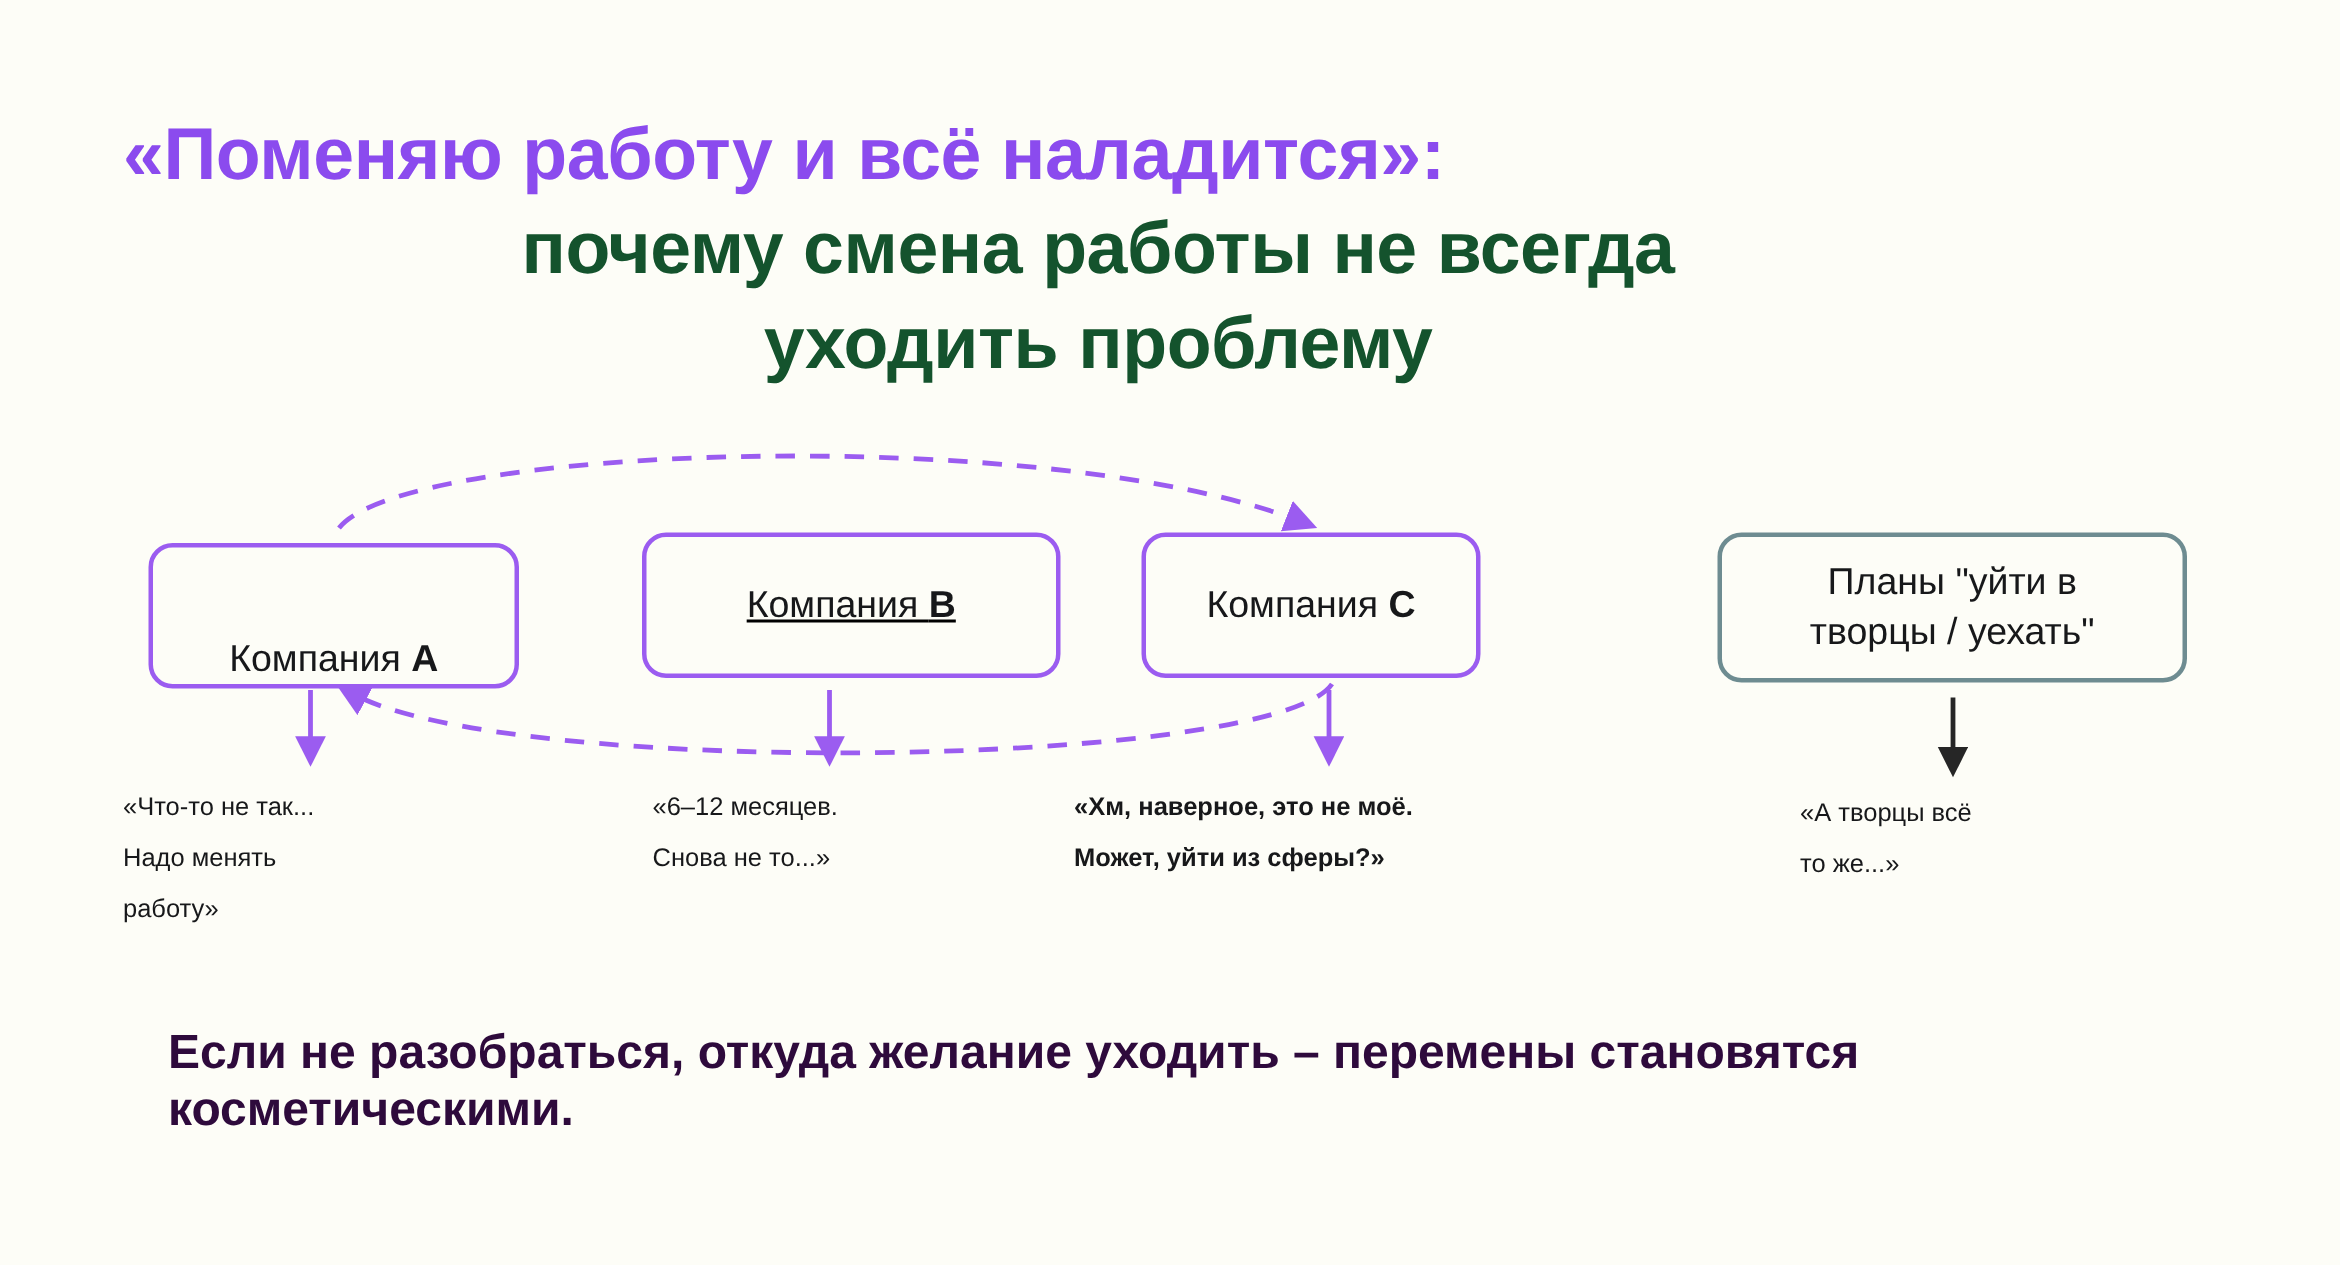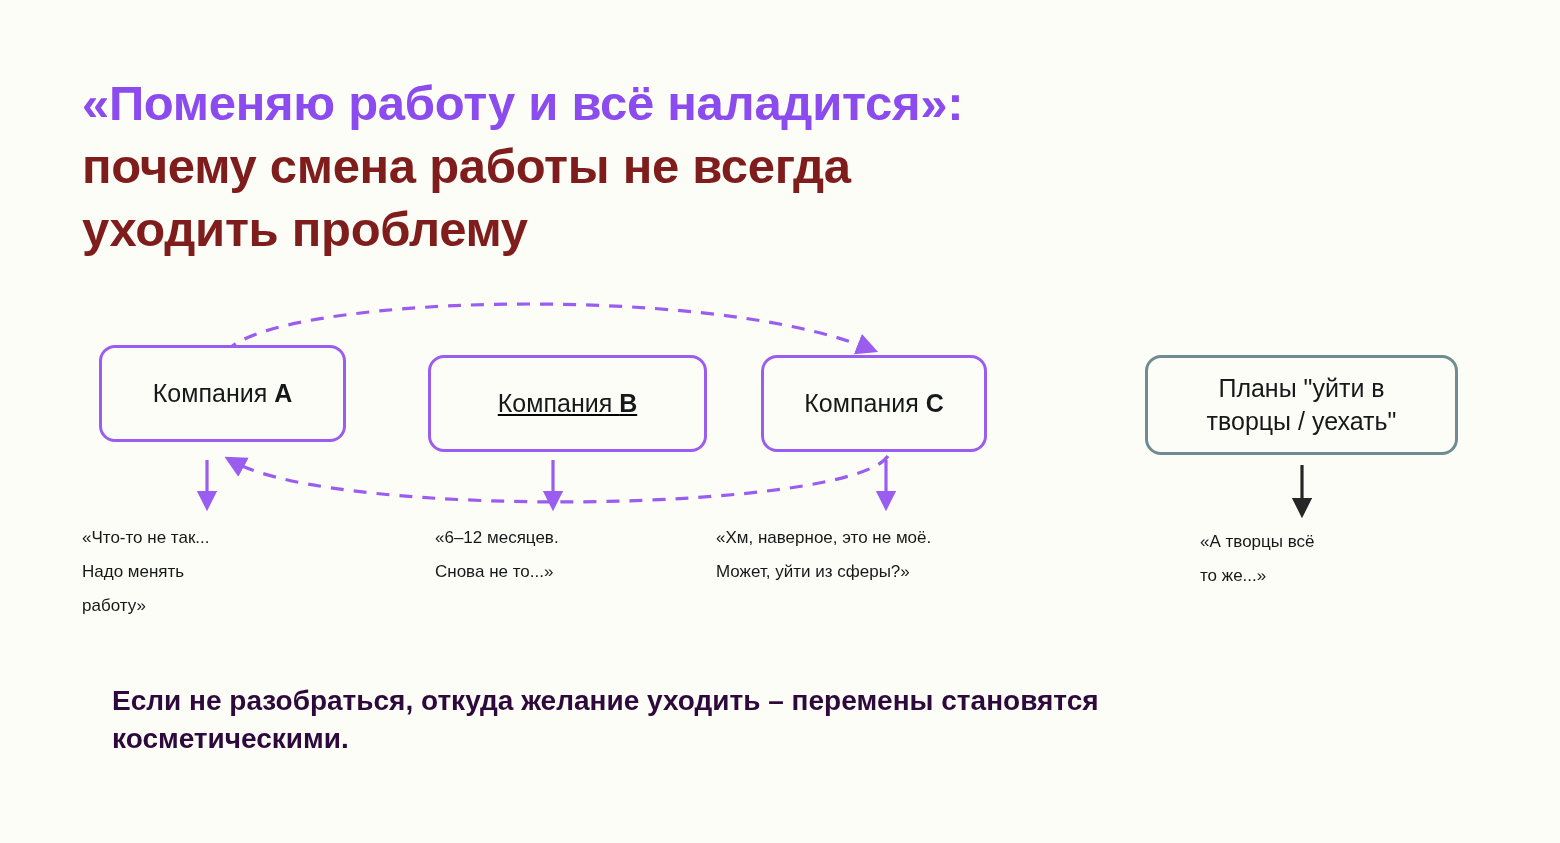--- a/index.html
+++ b/index.html
@@ -14,21 +14,21 @@
   
   #title-block { position:absolute; left:82px; top:72px; width:1300px; }
   .title-line {
     font-weight:bold;
     font-size:49px;
     line-height:63px;
     letter-spacing:-0.3px;
     white-space:pre;
   }
   .title-accent { color:#8B4BEE; }
-  .title-dark   { color:#7f1d1d; }
+  .title-dark   { color:#14532d;text-align:center; }
 
   
   #diagram { position:absolute; left:0; top:0; width:1560px; height:843px;
              pointer-events:none; }
   #diagram svg { position:absolute; left:0; top:0; }
 
   
   .node {
     position:absolute;
     display:flex; align-items:center; justify-content:center;
@@ -36,42 +36,42 @@
     border-radius:16px;
     text-align:center;
   }
   .node-purple { border:3.5px solid #9B5CF0; }
   .node-slate  { border:3.5px solid #6E8C91; }
   .node-label {
     font-size:25px; color:#17181A; line-height:33px; white-space:pre-line;
   }
   .node-label b { font-weight:bold; }
 
-  #node-a { left:99px;  top:345px; width:247px; height:97px; }
+  #node-a { left:99px;  top:362px; width:247px; height:97px;align-items:flex-end; }
   #node-b { left:428px; top:355px; width:279px; height:97px;text-decoration:underline; }
   #node-c { left:761px; top:355px; width:226px; height:97px; }
   #node-d { left:1145px;top:355px; width:313px; height:100px; }
 
   
   .caption {
     position:absolute;
     font-size:17px;
     line-height:34px;
     color:#17181A;
     white-space:pre-line;
   }
   #cap-a { left:82px;   top:521px; width:300px; }
   #cap-b { left:435px;  top:521px; width:290px; }
-  #cap-c { left:716px;  top:521px; width:430px; }
+  #cap-c { left:716px;  top:521px; width:430px;font-weight:bold; }
   #cap-d { left:1200px; top:525px; width:280px; }
 
   
   #footer {
     position:absolute; left:112px; top:682px; width:1320px;
-    font-weight:bold; font-size:28px; line-height:38px;
+    font-weight:bold; font-size:32px; line-height:38px;
     color:#2E0A3C; white-space:pre-line;
   }
 </style>
 </head>
 <body>
 
 <div id="stage">
 
   <div id="title-block">
     <div class="title-line title-accent">«Поменяю работу и всё наладится»:</div>

